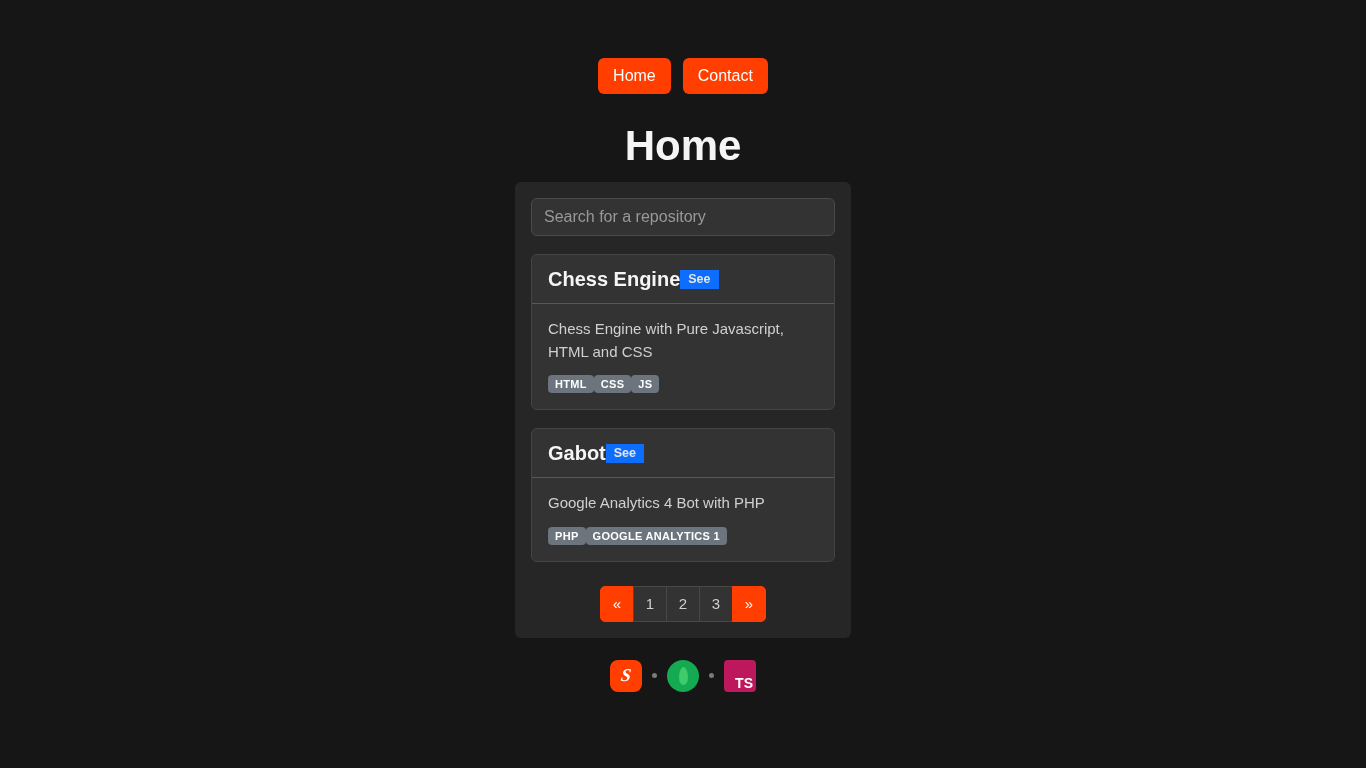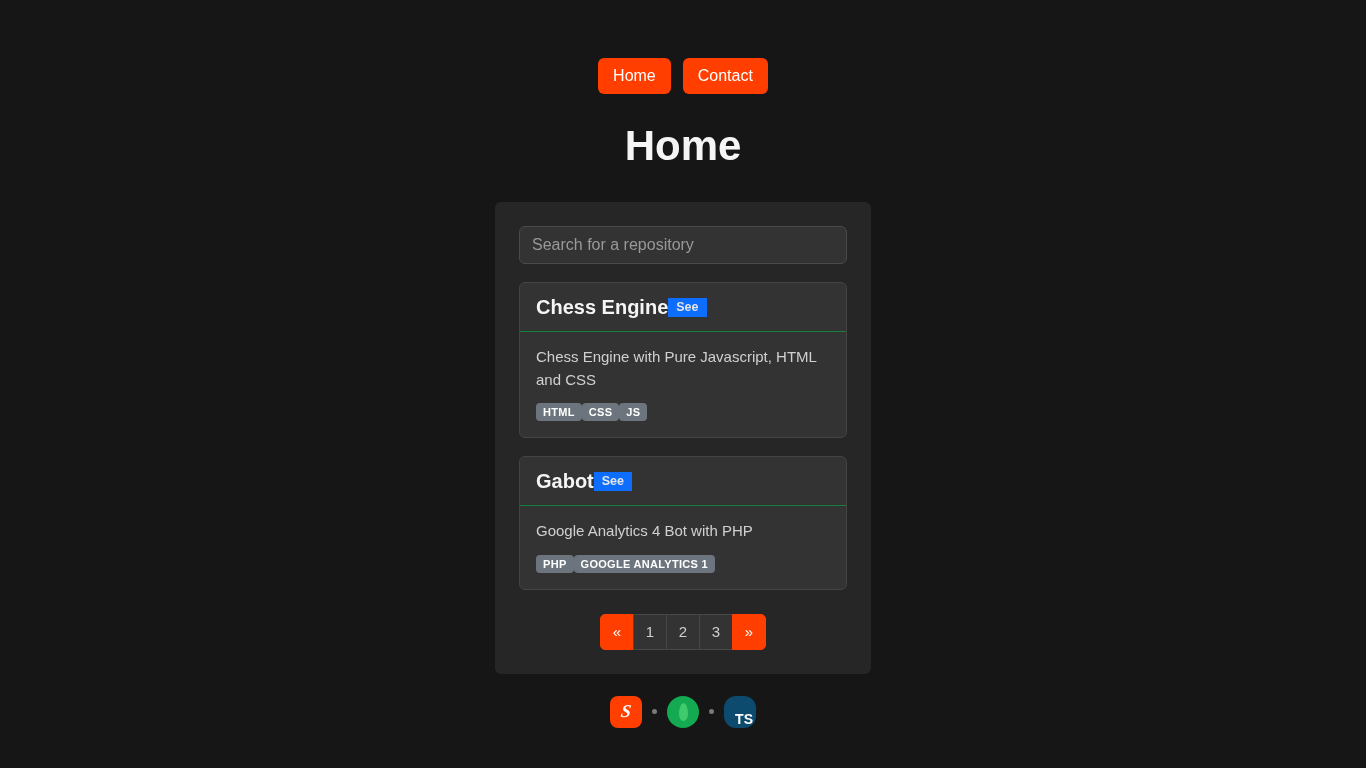--- a/index.html
+++ b/index.html
@@ -26,24 +26,24 @@
     cursor: pointer;
   }
   .title {
     color: #f5f5f5;
     font-size: 42px;
     font-weight: 700;
     margin-top: 28px;
   }
   .panel {
     background: #262626;
-    width: 376px;
-    margin-top: 32px;
+    width: 336px;
+    margin-top: 12px;
     border-radius: 6px;
-    padding: 24px;
+    padding: 16px;
   }
   .search {
     width: 100%;
     background: #333;
     border: 1px solid #4a4a4a;
     color: #aaa;
     padding: 9px 12px;
     border-radius: 6px;
     font-size: 16px;
   }
@@ -108,21 +108,21 @@
   .dot { width: 5px; height: 5px; background: #7a7a7a; border-radius: 50%; }
   .icon { width: 32px; height: 32px; border-radius: 6px; display: flex; align-items: center; justify-content: center; font-weight: 700; }
   .svelte { background: #ff3e00; color: #fff; font-size: 18px; border-radius: 8px; }
   .svelte-s { transform: skewX(-8deg); font-style: italic; font-family: Georgia, serif; }
   .mongo { background: #13aa52; border-radius: 50%; position: relative; }
   .leaf {
     width: 9px; height: 18px;
     background: #3fca6b;
     border-radius: 50% 50% 50% 50% / 60% 60% 40% 40%;
   }
-  .ts { background: #0c4a6e; color: #fff; font-size: 14px; border-radius: 12px; align-items: flex-end; justify-content: flex-end; padding: 0 3px 1px 0; }
+  .ts { background: #be185d; color: #fff; font-size: 14px; border-radius: 4px; align-items: flex-end; justify-content: flex-end; padding: 0 3px 1px 0; }
 </style>
 </head>
 <body>
 
 <div class="nav">
   <button class="nav-btn">Home</button>
   <button class="nav-btn">Contact</button>
 </div>
 
 <h1 class="title">Home</h1>

